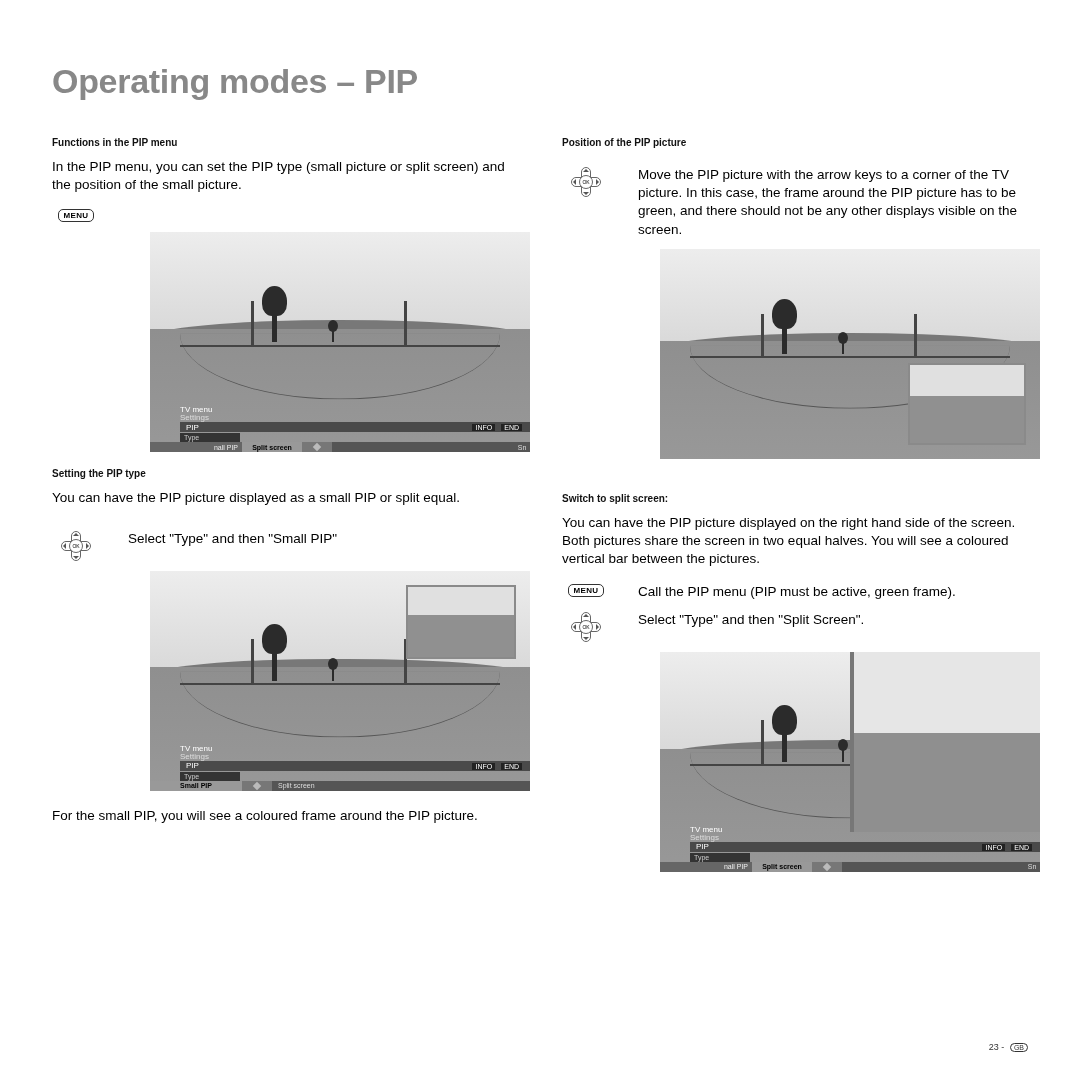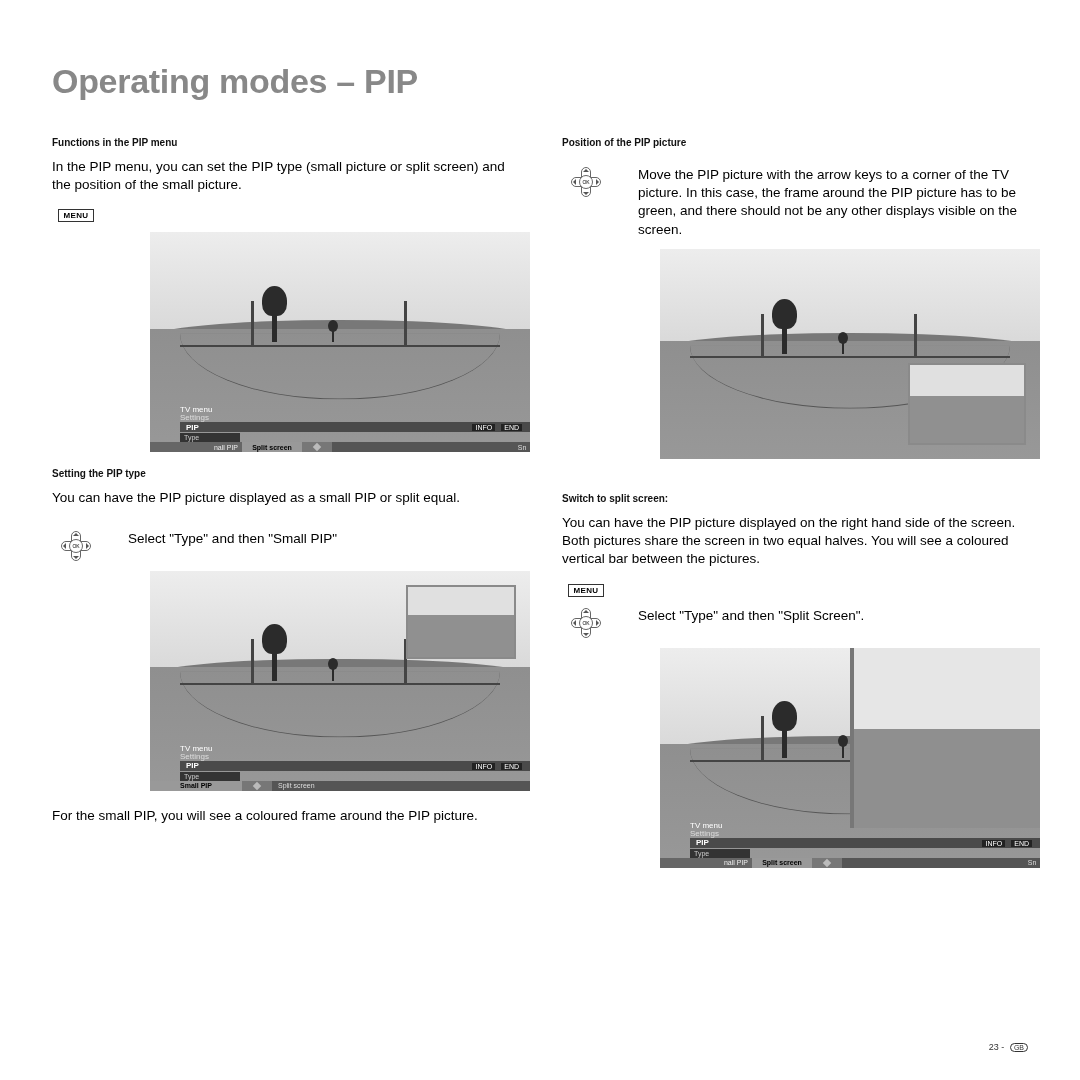--- a/index.html
+++ b/index.html
@@ -45,21 +45,21 @@
   .instr-icon {
     min-width: 48px;
     width: 48px;
     display: flex;
     justify-content: center;
     padding-top: 1px;
   }
   .menu-btn {
     display: inline-block;
     border: 1px solid #333;
-    border-radius: 0;
+    border-radius: 5px;
     font-size: 8px;
     font-weight: 700;
     padding: 1px 5px;
     letter-spacing: 0.3px;
   }
   .ok-cross {
     position: relative;
     width: 30px;
     height: 30px;
   }
@@ -124,21 +124,20 @@
   .osd .crumb {
     position:absolute; bottom:30px; left:30px;
     line-height:1.0;
   }
   .osd .crumb .l1 { font-size:8px; }
   .osd .crumb .l2 { font-size:8px; color:#ddd; }
   .osd .pipbar {
     position:absolute; bottom:20px; left:30px; right:0; height:10px;
     background:#4a4a4a; display:flex; align-items:center;
     padding-left:6px;
-    font-weight:bold;
   }
   .osd .pipbar-right { position:absolute; right:8px; bottom:21px; display:flex; gap:6px;}
   .osd .pipbar-right span { background:#222; padding:0 3px; font-size:7px; }
   .osd .typebar {
     position:absolute; bottom:10px; left:30px; width:60px; height:9px;
     background:#333; color:#ccc; font-size:7px; padding-left:4px;
     display:flex; align-items:center;
   }
   .osd .selbar {
     position:absolute; bottom:0; left:0; right:0; height:10px;
@@ -335,20 +334,21 @@
     </div>
 
     <div class="spacer-md"></div>
     <div class="section-heading">Switch to split screen:</div>
     <p class="body-text">You can have the PIP picture displayed on the right hand side of the screen. Both pictures share the screen in two equal halves. You will see a coloured vertical bar between the pictures.</p>
 
     <div class="instr-row">
       <div class="instr-icon">
         <span class="menu-btn">MENU</span>
       </div>
+      <p class="body-text" style="margin:0">Call the PIP menu (PIP must be active, green frame).</p>
     </div>
 
     <div class="instr-row">
       <div class="instr-icon">
         <div class="ok-cross">
           <div class="h"></div>
             <div class="v"></div>
           <div class="tri up"></div>
             <div class="tri down"></div>
             <div class="tri left"></div>

